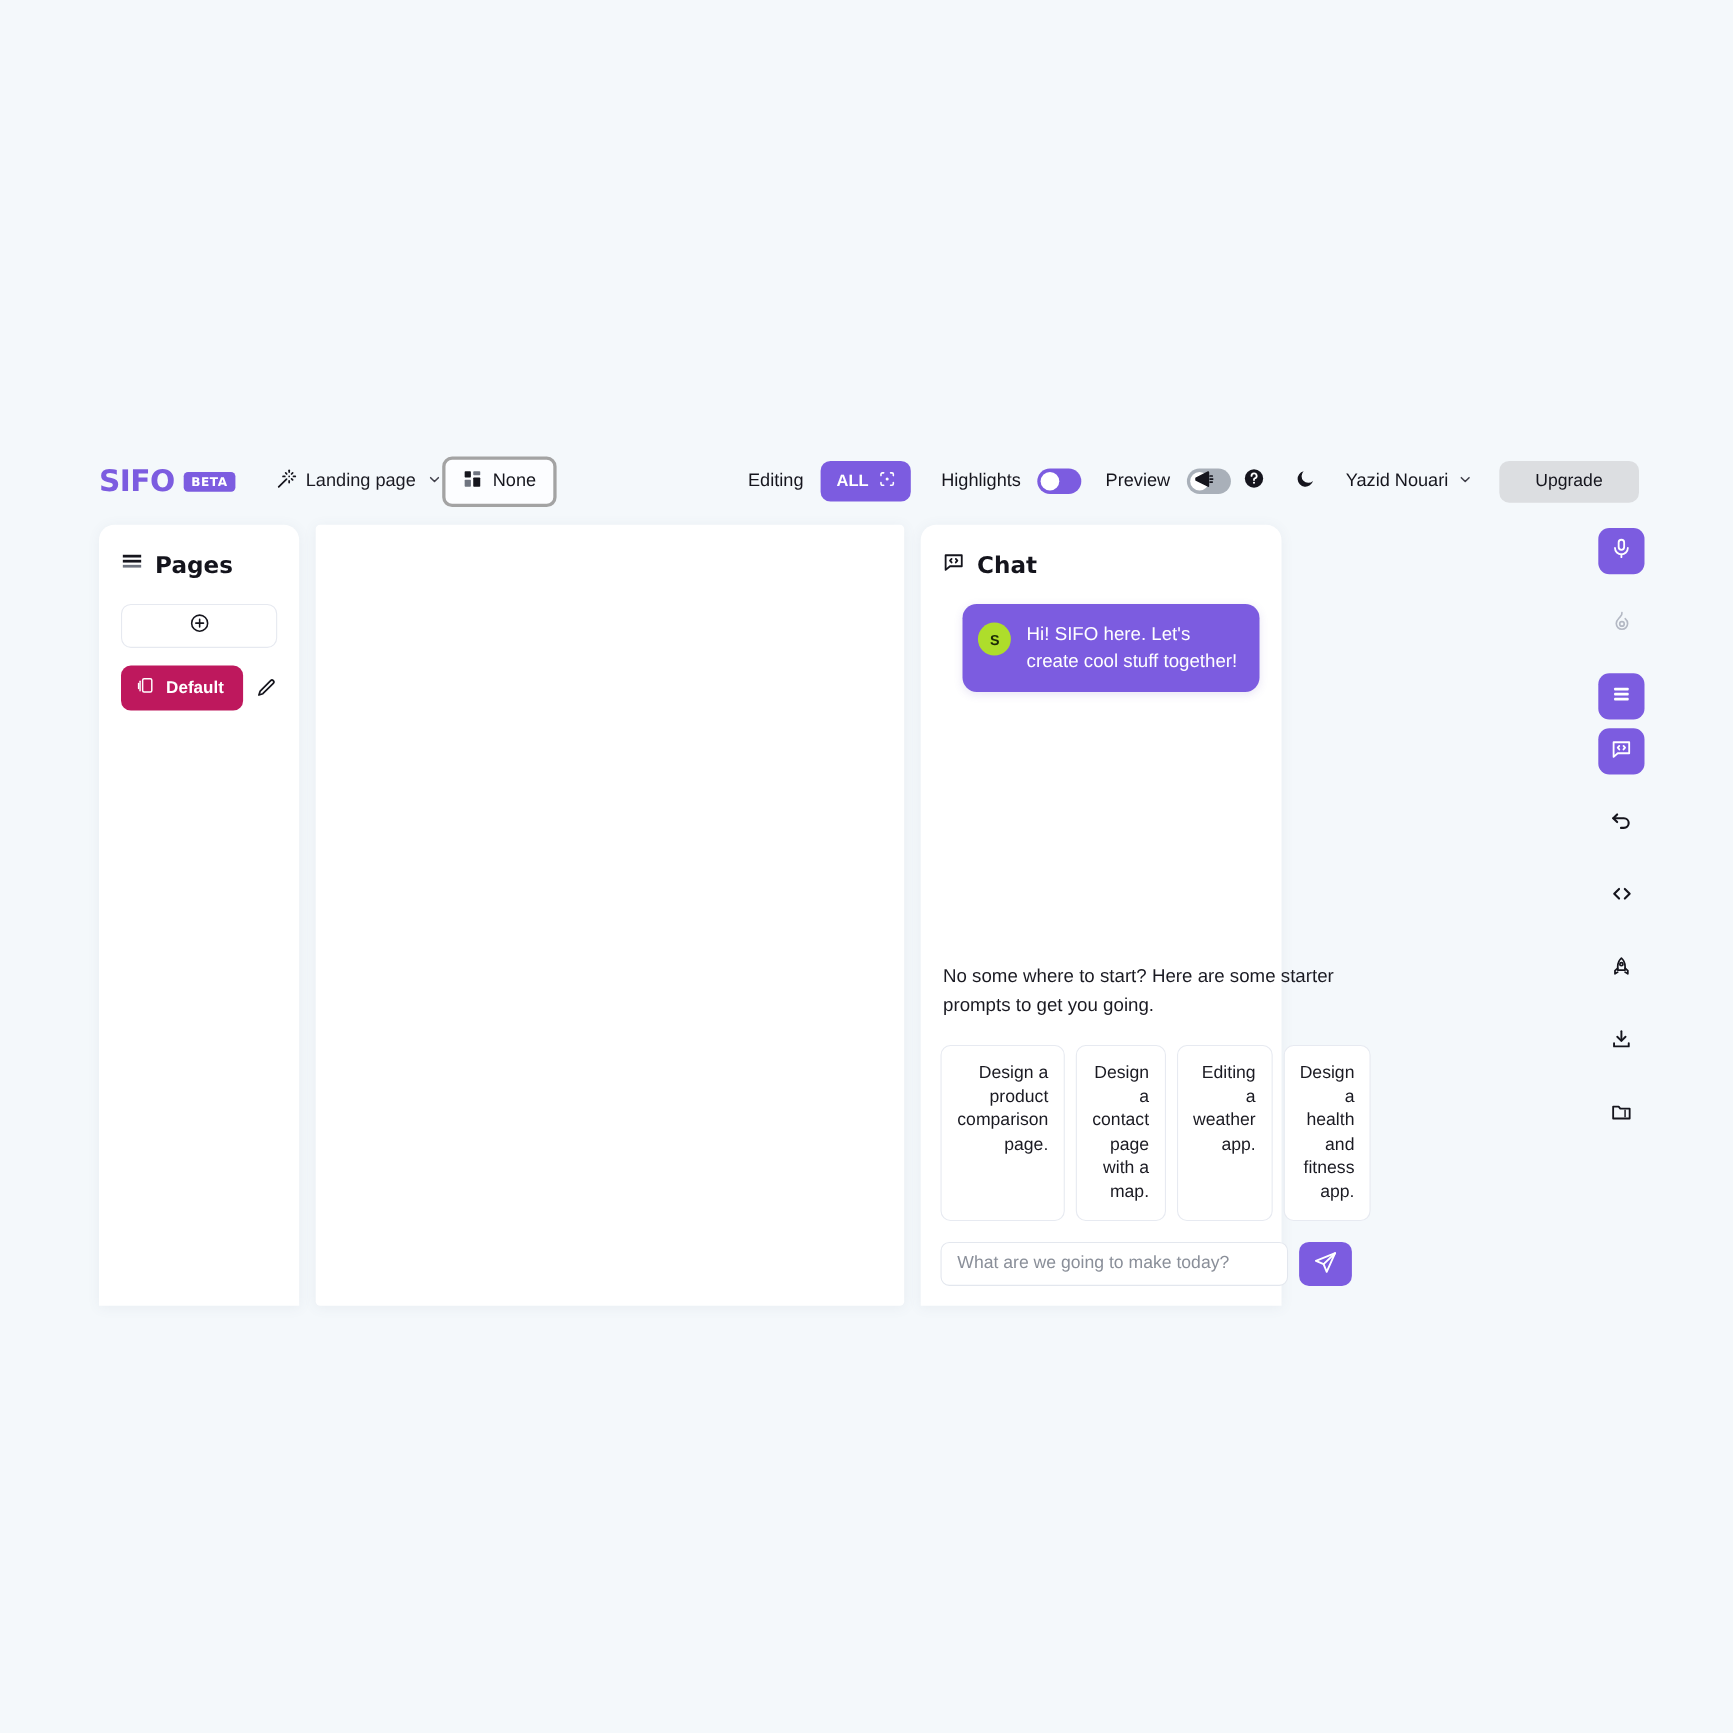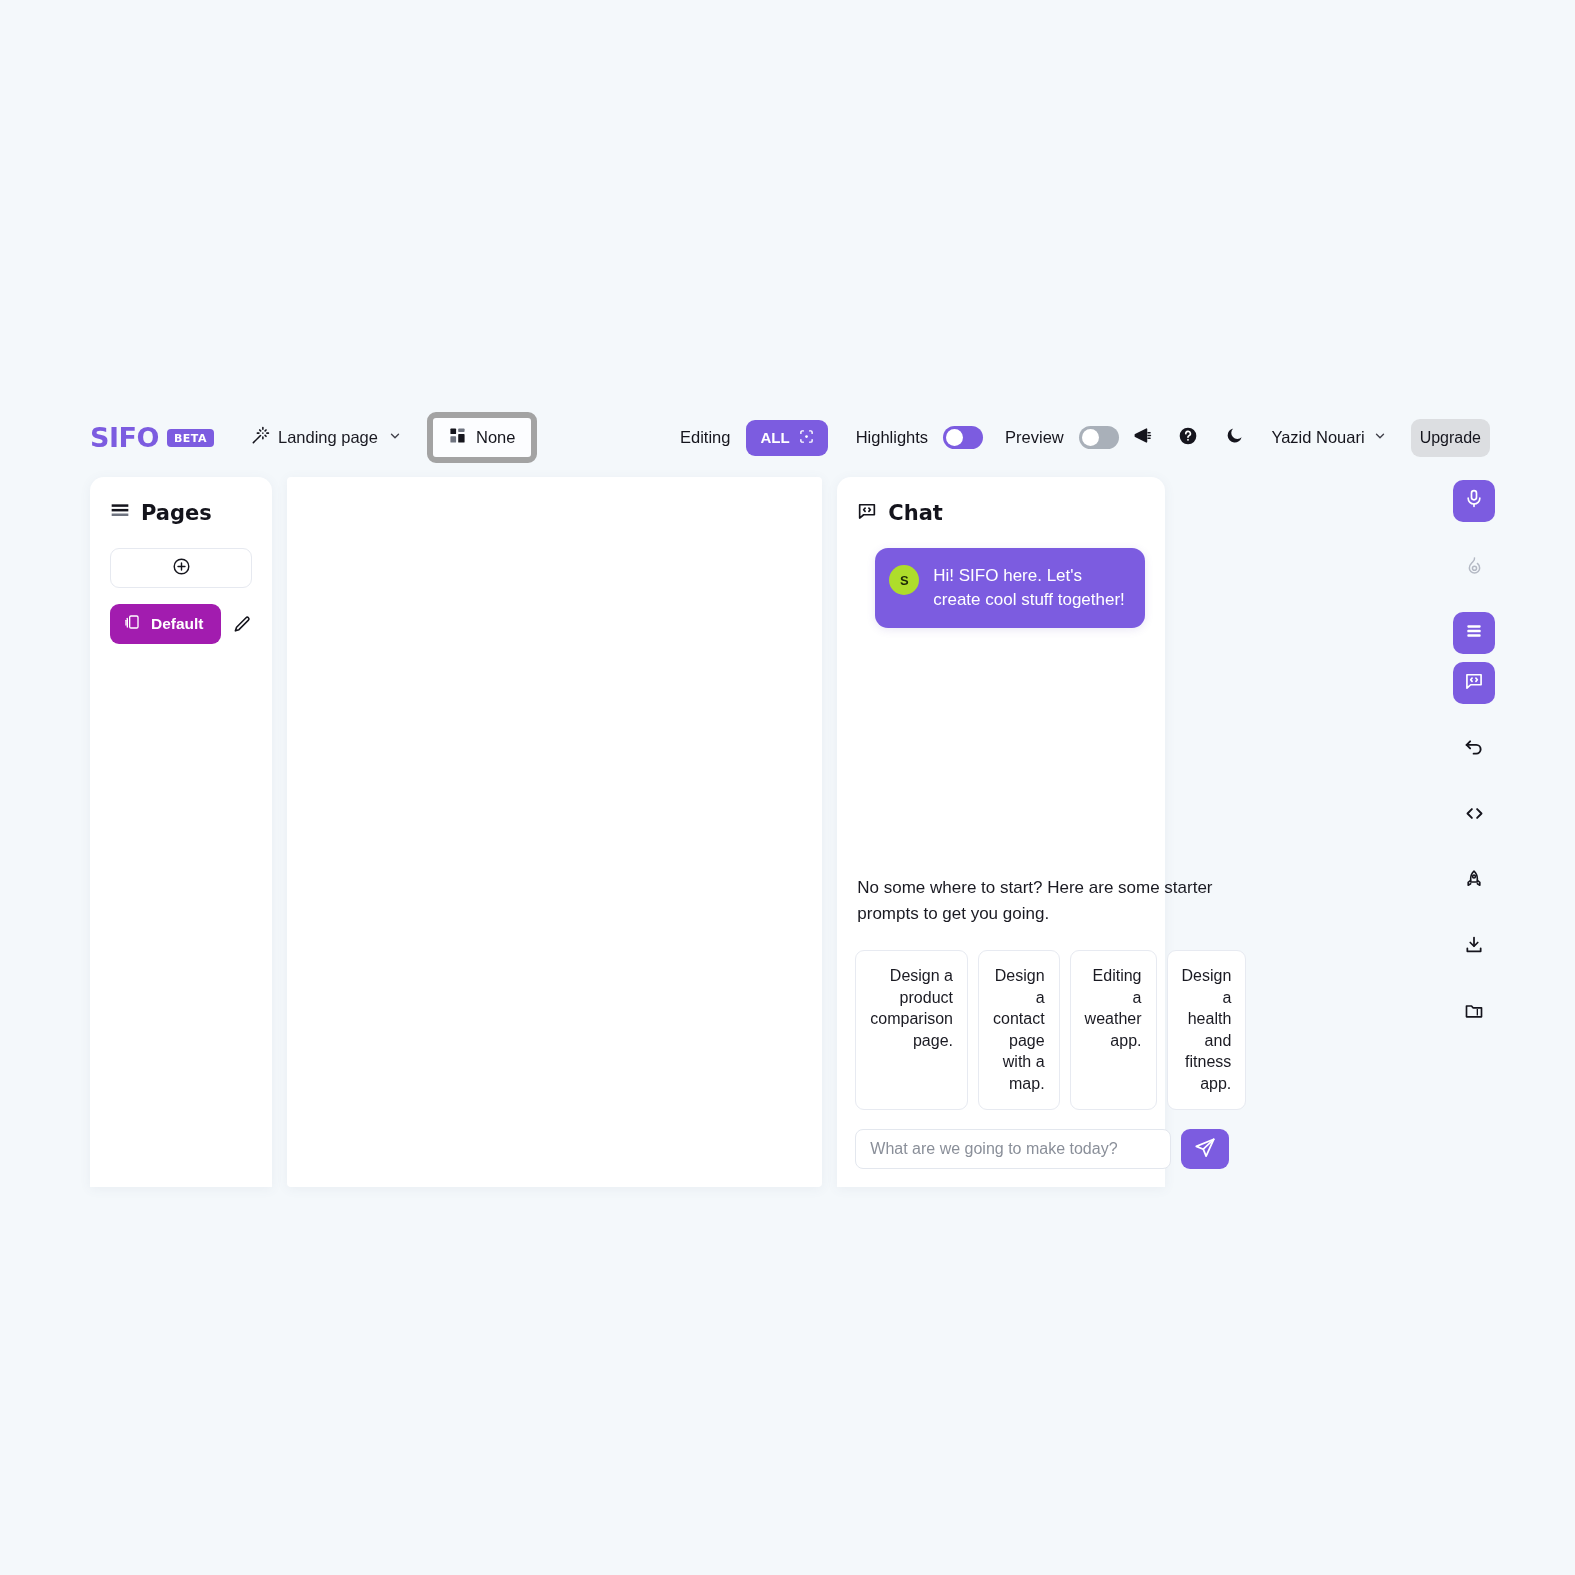--- a/index.html
+++ b/index.html
@@ -52,22 +52,21 @@
 
   .page-sel {
     display: flex; align-items: center; gap: 8px;
     margin-left: 37px; cursor: pointer;
   }
   .page-sel-label { font-size: 16.5px; color: #1a1a22; }
   .chev { font-size: 13px; color: #40404a; margin-left: 2px; }
 
   .none-btn {
     display: flex; align-items: center; gap: 10px;
-    margin-left: 25px;
-    border: 6px solid #a3a3a3;
+    border: 3px solid #a3a3a3;
     background: #fcfdff;
     border-radius: 9px;
     padding: 9px 16px;
     cursor: pointer;
   }
   .none-btn-label { font-size: 16.5px; color: #15151d; }
 
   .editing-label { font-size: 16.5px; color: #15151d; }
   .all-pill {
     display: flex; align-items: center; gap: 9px;
@@ -97,21 +96,21 @@
     width: 30px; height: 30px; cursor: pointer;
   }
   .hdr-gap { margin-left: 16px; }
   .user-name {
     font-size: 16.5px; color: #15151d; margin-left: 22px; cursor: pointer;
   }
   .upgrade-btn {
     background: #dcdee1; color: #15151d;
     border: none; border-radius: 9px;
     font-size: 16px;
-    padding: 10px 9px;
+    padding: 10px 33px;
     margin-left: 24px;
     cursor: pointer;
     font-family: "Liberation Sans", sans-serif;
   }
 
   
   .panel-row {
     position: absolute;
     left: 90px; top: 477px;
     width: 1075px; height: 710px;
@@ -153,21 +152,21 @@
     border: 1px solid #e6e9f0;
     border-radius: 9px;
     background: #fff;
     display: flex; align-items: center; justify-content: center;
     cursor: pointer;
     margin-bottom: 16px;
   }
   .page-row { display: flex; align-items: center; gap: 12px; }
   .page-chip {
     flex: 1;
-    background: #a21caf; color: #fff;
+    background: #be185d; color: #fff;
     border-radius: 9px;
     padding: 10px 14px;
     display: flex; align-items: center; gap: 11px;
     font-size: 15.5px; font-weight: 700;
     cursor: pointer;
   }
   .edit-page-icon { cursor: pointer; display: flex; }
 
   
   .bubble {

